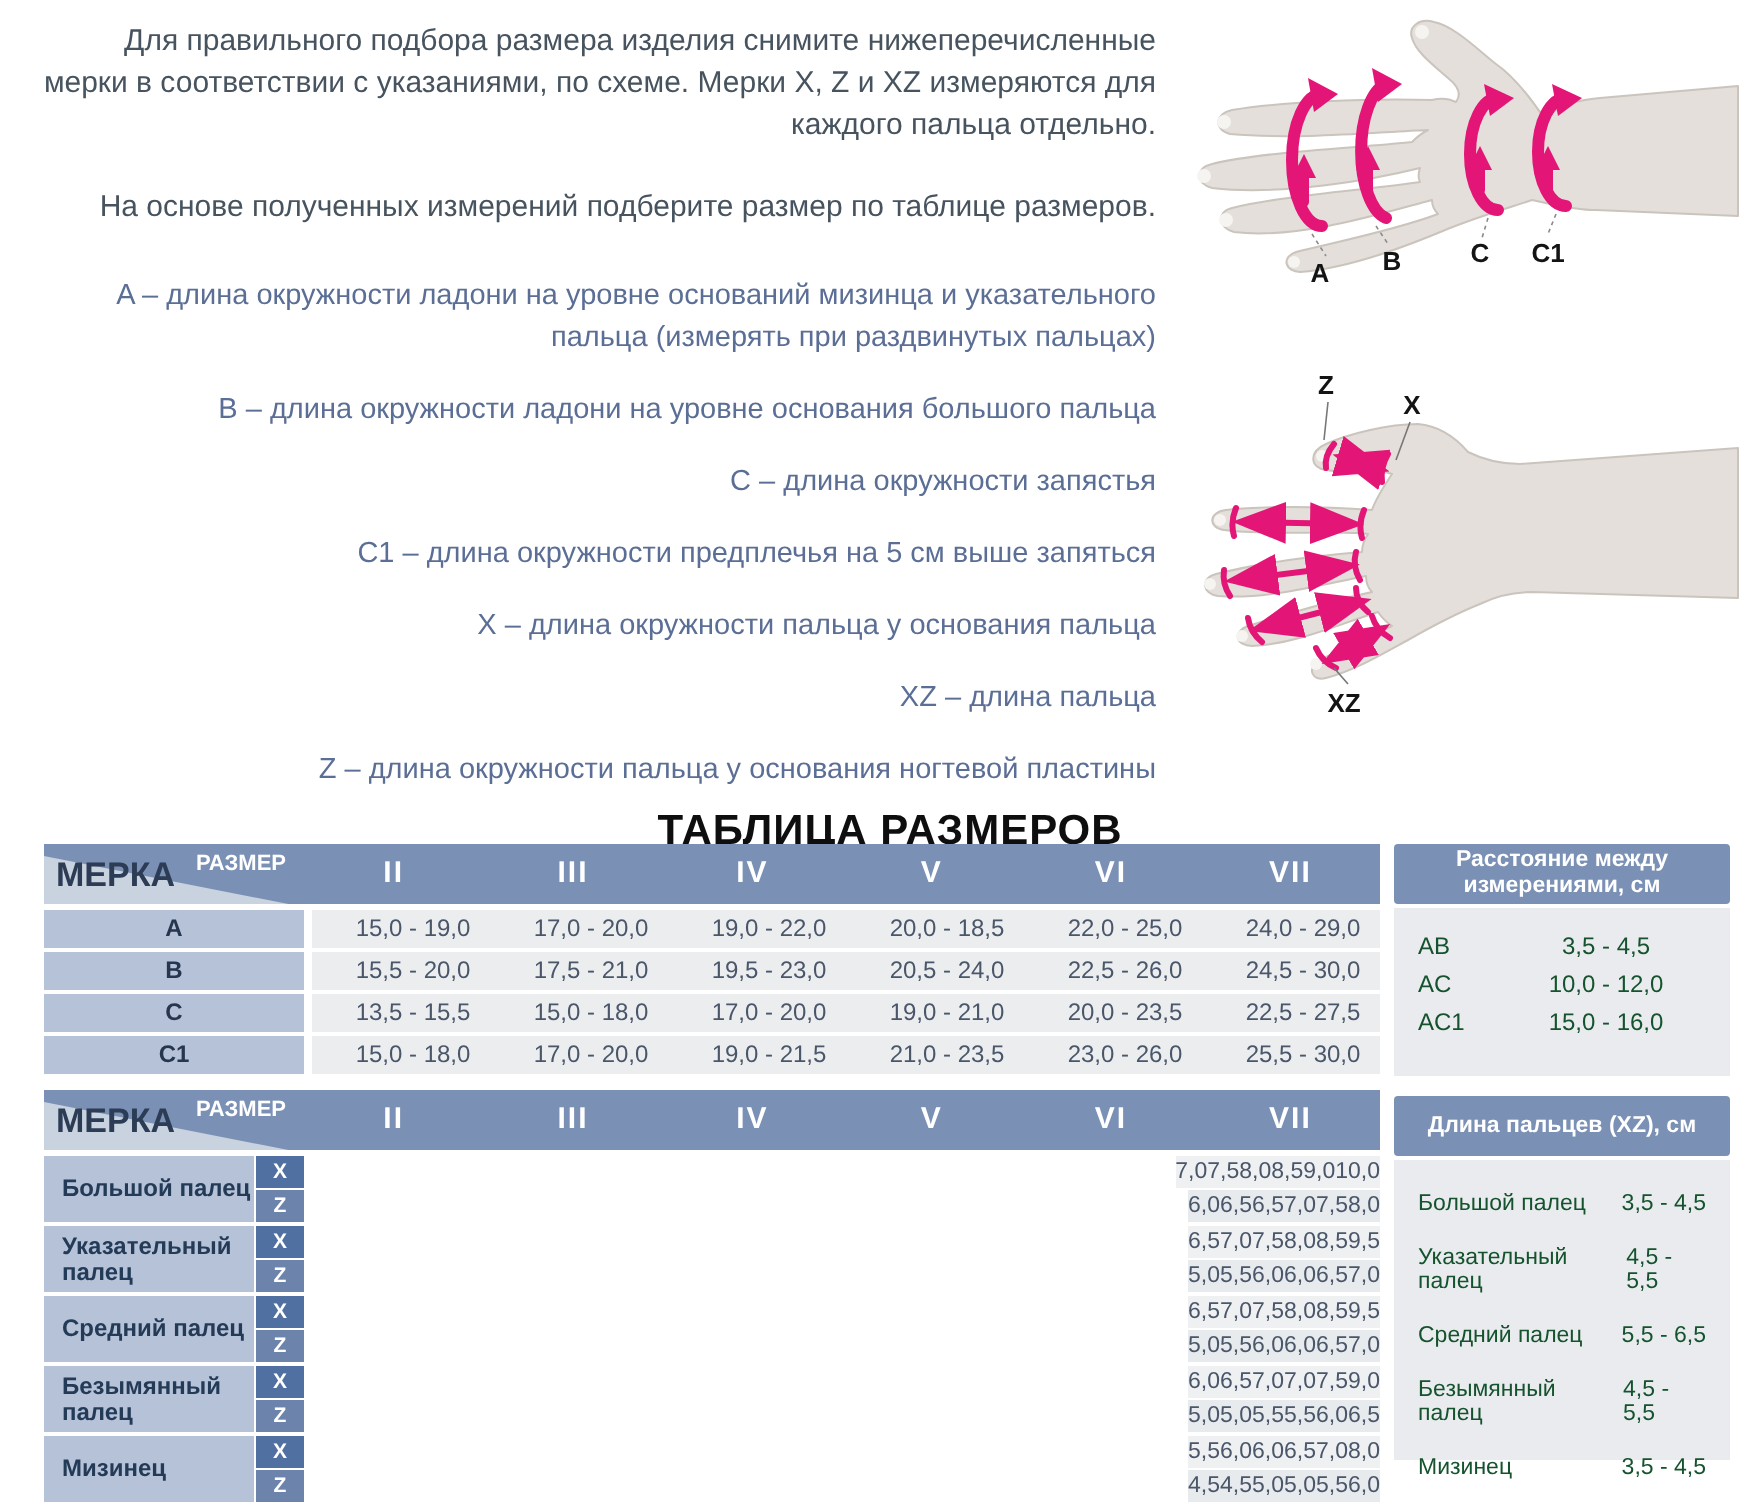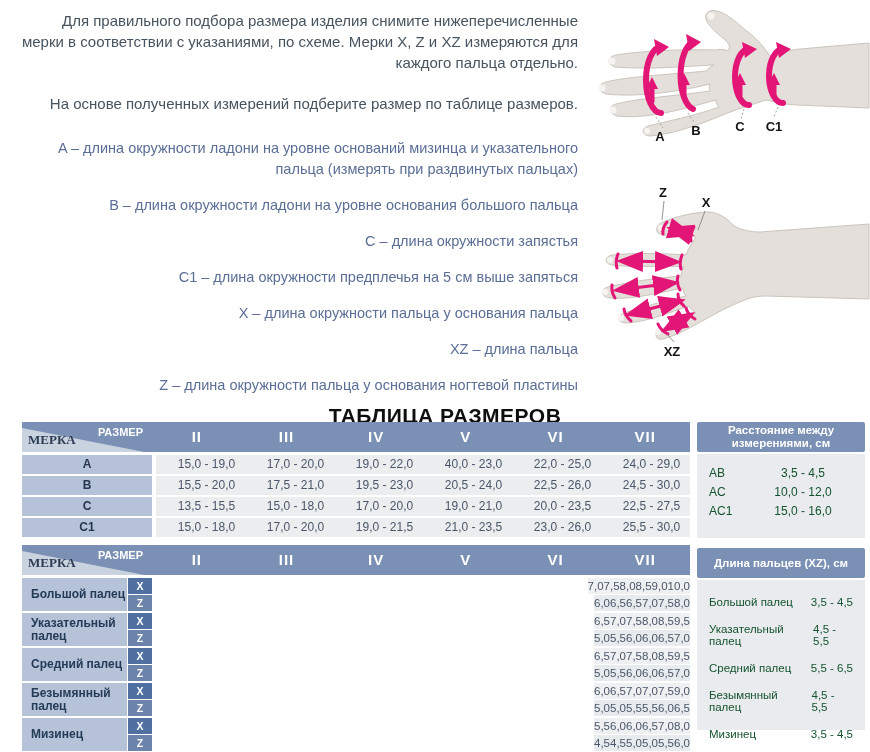--- a/index.html
+++ b/index.html
@@ -18,21 +18,21 @@
   .dlabel{font-size:13px;font-weight:bold;fill:#141414;font-family:"Liberation Sans",sans-serif;}
   
   .table-title{position:absolute;left:20px;top:404px;width:850px;text-align:center;
                font-size:21px;font-weight:bold;color:#0e0e0e;letter-spacing:.5px;}
   
   .thead{display:flex;height:30px;}
   .corner{position:relative;width:130px;background:#7a90b4;flex:none;overflow:hidden;}
   .corner .light{position:absolute;left:0;top:0;right:0;bottom:0;background:#c9d2df;
                  clip-path:polygon(0 20%,94% 100%,0 100%);}
   .corner .c-top{position:absolute;right:9px;top:4px;color:#fff;font-size:11px;font-weight:bold;padding-left:44px;}
-  .corner .c-bot{position:absolute;left:6px;bottom:4px;color:#2c3c55;font-size:13px;font-weight:bold;font-family:Liberation Serif, serif;}
+  .corner .c-bot{position:absolute;left:6px;bottom:4px;color:#2c3c55;font-size:17px;font-weight:bold;}
   .cols{flex:1;display:flex;background:#7a90b4;}
   .col-h{flex:1;text-align:center;line-height:30px;color:#ffffff;font-weight:bold;
          font-size:15px;letter-spacing:1px;}
   
   .t1{position:absolute;left:22px;top:422px;width:668px;}
   .t1 .thead{margin-bottom:3px;}
   .t-row{display:flex;height:19px;margin-bottom:2px;}
   .row-label{width:130px;flex:none;background:#b6c2d7;color:#26364e;font-weight:bold;
              font-size:12px;text-align:center;line-height:19px;margin-right:4px;}
   .row-band{flex:1;display:flex;background:#ebedef;}
@@ -195,21 +195,21 @@
           <div class="col-h">VII</div>
         </div>
     </div>
     <div id="t1-rows">
         <div class="t-row">
           <div class="row-label">A</div>
           <div class="row-band">
             <div class="cell">15,0 - 19,0</div>
             <div class="cell">17,0 - 20,0</div>
             <div class="cell">19,0 - 22,0</div>
-            <div class="cell">40,0 - 23,0</div>
+            <div class="cell">20,0 - 18,5</div>
             <div class="cell">22,0 - 25,0</div>
             <div class="cell">24,0 - 29,0</div>
           </div>
         </div>
         <div class="t-row">
           <div class="row-label">B</div>
           <div class="row-band">
             <div class="cell">15,5 - 20,0</div>
             <div class="cell">17,5 - 21,0</div>
             <div class="cell">19,5 - 23,0</div>

